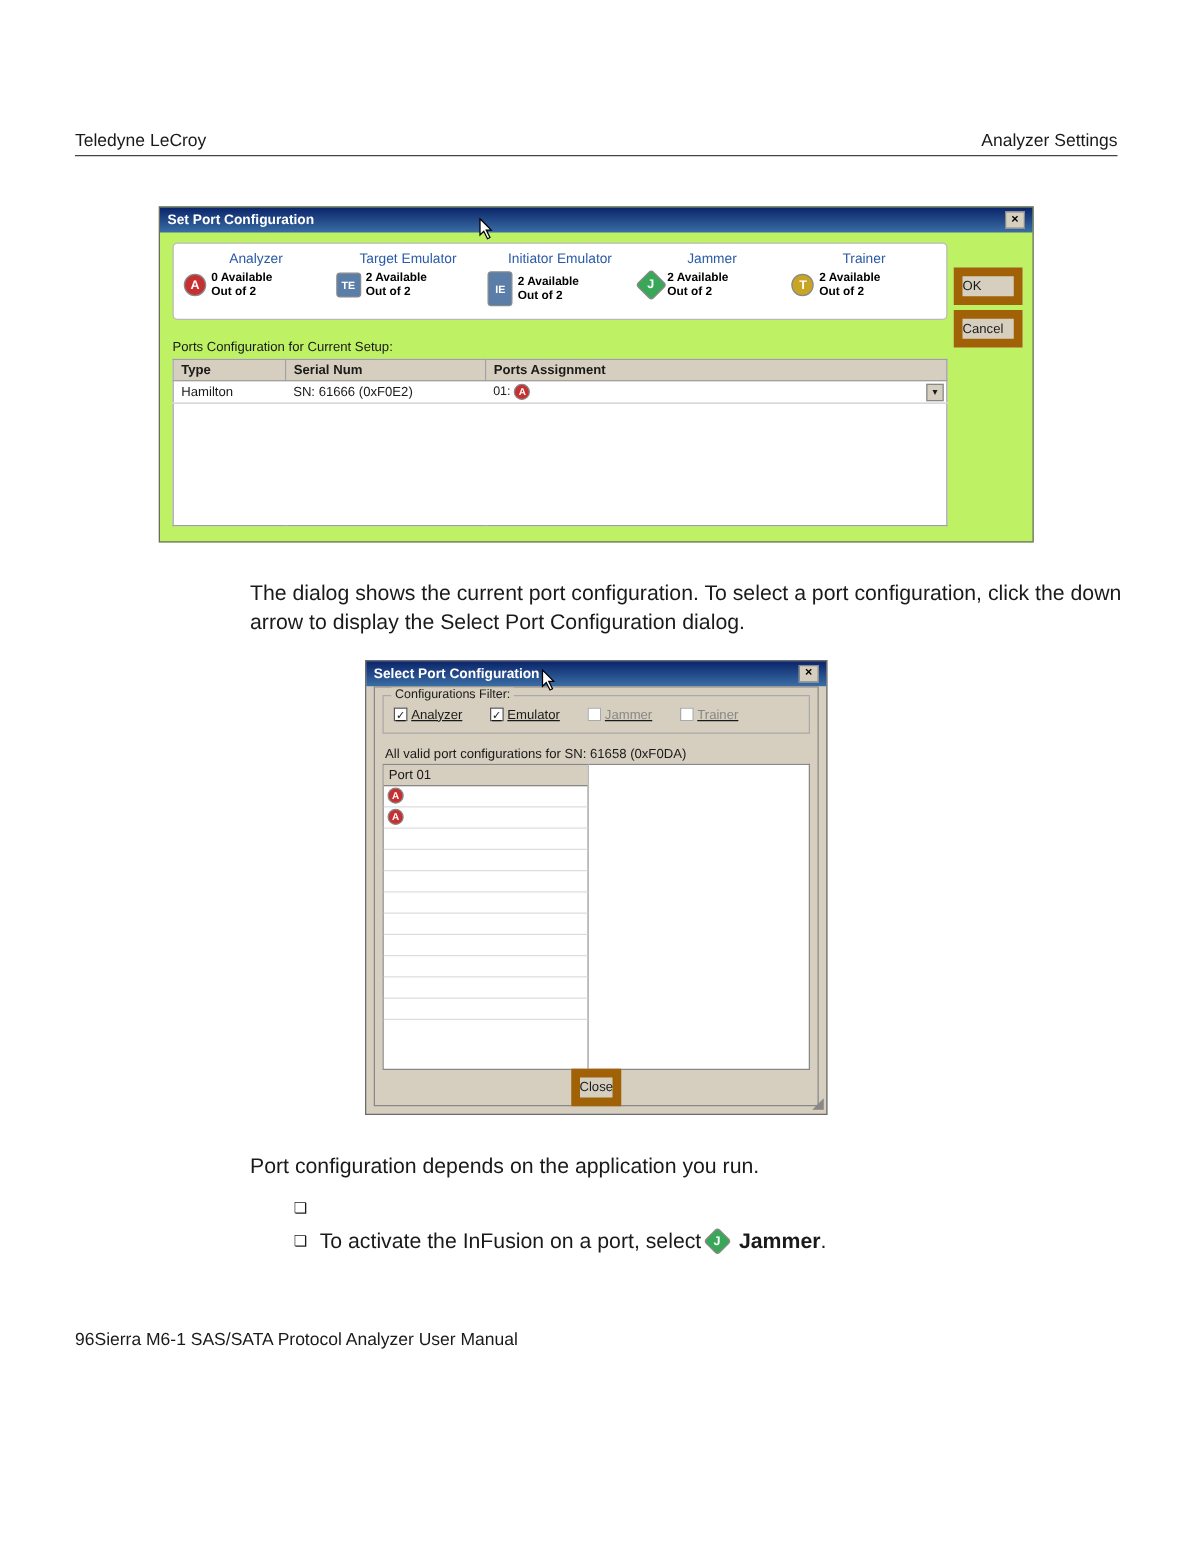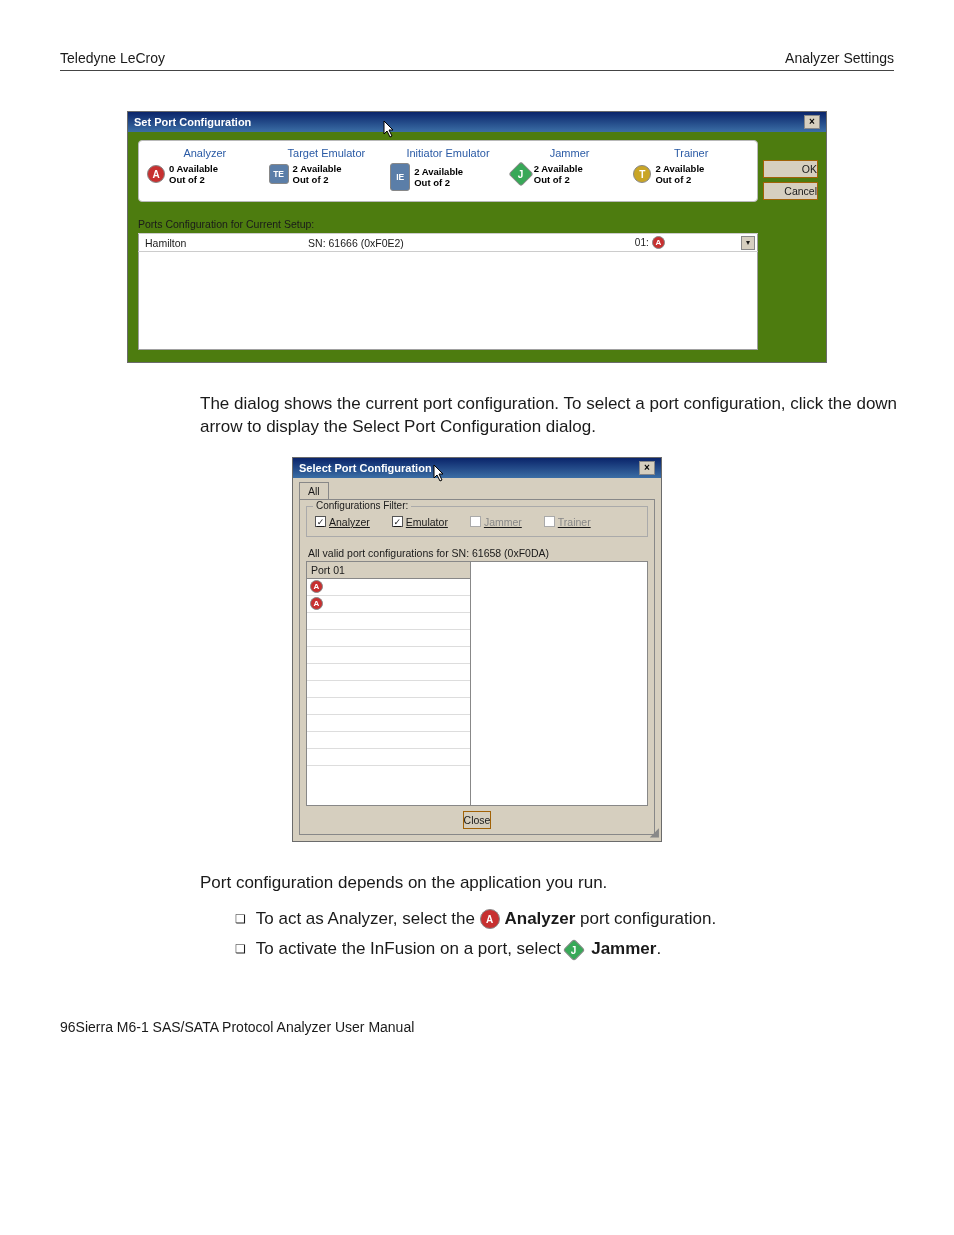--- a/index.html
+++ b/index.html
@@ -6,38 +6,39 @@
   body {
     margin: 0;
     padding: 0;
     font-family: "Segoe UI", "Myriad Pro", Arial, sans-serif;
     font-size: 15px;
     background: #fff;
     color: #1a1a1a;
     width: 954px;
   }
   .page {
-    padding: 50px 60px 40px 60px;
+    padding: 76px 60px 40px 60px;
+    margin-top: 28px;
   }
   .page-header {
     display: flex;
     justify-content: space-between;
     font-size: 14px;
     border-bottom: 1px solid #444;
     padding-bottom: 4px;
     margin-bottom: 40px;
   }
   .figure-wrap { text-align: center; margin-bottom: 30px; }
 
   
   .dlg1 {
     display: inline-block;
     width: 700px;
     border: 1px solid #6b6b6b;
-    background: #4d7c0f;
+    background: #bef264;
     font-family: Tahoma, sans-serif;
     font-size: 11px;
     text-align: left;
     position: relative;
   }
   .titlebar {
     background: linear-gradient(#0a246a, #3b6ea5);
     color: #fff;
     font-weight: bold;
     font-size: 11px;
@@ -84,22 +85,22 @@
   .badge-a { background: #c73030; }
   .badge-te { background: #5b7ea8; border-radius: 3px; width: 20px; height: 20px; font-size: 8.5px; }
   .badge-ie { background: #5b7ea8; border-radius: 3px; width: 20px; height: 28px; font-size: 8.5px; }
   .badge-j { background: #38a858; transform: rotate(45deg); border-radius: 3px; }
   .badge-j span { transform: rotate(-45deg); display: inline-block; }
   .badge-t { background: #c9a526; }
 
   .sidebtns { position: absolute; right: 8px; top: 28px; display: flex; flex-direction: column; gap: 4px; }
   .winbtn {
     width: 55px; font-size: 10.5px; padding: 2px 0;
-    background: #d6cfbf; border: 1px solid #a16207;
-    text-align: right;
+    background: #d6cfbf; border: 7px solid #a16207;
+    text-align: left;
   }
 
   .ports-label { font-size: 10.5px; margin: 16px 0 3px 0; }
   .grid1 {
     background: #fff; border: 1px solid #a0a0a0; width: 620px;
   }
   .grid1 th {
     background: #d6cfbf; border: 1px solid #a0a0a0;
     font-weight: bold; font-size: 10.5px; padding: 2px 6px;
   }
@@ -245,20 +246,25 @@
           </div>
         </div>
         <div class="sidebtns">
           <div class="winbtn">OK</div>
           <div class="winbtn">Cancel</div>
         </div>
 
         <div class="ports-label">Ports Configuration for Current Setup:</div>
         <table class="grid1">
           <tbody>
+              <tr>
+            <th style="width:90px">Type</th>
+            <th style="width:160px">Serial Num</th>
+            <th>Ports Assignment</th>
+          </tr>
           <tr>
             <td>Hamilton</td>
             <td>SN: 61666 (0xF0E2)</td>
             <td class="assign-cell">
               <span class="mini">
                     <span>01:</span>
               <span class="badge badge-a small-badge">A</span>
                   </span>
               <span class="ddl">▾</span>
             </td>
@@ -278,21 +284,20 @@
     <div class="dlg2">
       <div class="titlebar">
         <span>Select Port Configuration</span>
         <span class="xbtn">×</span>
       </div>
       <div class="cursor" style="left:140px; top:6px;">
         <svg width="14" height="18" viewBox="0 0 14 18">
             <path d="M1 1 L1 14 L4 11 L7 17 L9 16 L6 10 L10 10 Z" fill="#fff" stroke="#000" stroke-width="1"></path>
           </svg>
       </div>
-      <div class="tabbar"><span class="tab">All</span></div>
       <div class="tabpanel">
         <div class="fieldset">
           <span class="legend">Configurations Filter:</span>
           <div class="chkrow" id="chkrow">
               <span class="chk">
                 <span class="box">✓</span>
                 <span>Analyzer</span>
               </span>
               <span class="chk">
                 <span class="box">✓</span>
@@ -334,25 +339,20 @@
       </div>
       <span class="resize">◢</span>
     </div>
   </div>
 
   <p class="para" style="margin-bottom:8px">Port configuration depends on the application you run.</p>
 
   <div class="bullets">
     <div class="item">
       <span class="sq">❏</span>
-      <span>
-        <span>To act as Analyzer, select the </span>
-        <span class="badge badge-a" style="width:20px;height:20px;vertical-align:middle;">A</span>
-        <b>Analyzer</b><span> port configuration.</span>
-      </span>
     </div>
     <div class="item">
       <span class="sq">❏</span>
       <span>
         <span>To activate the InFusion on a port, select </span>
         <span class="badge badge-j" style="width:16px;height:16px;vertical-align:middle;">
             <span>J</span>
           </span>
         &nbsp;<b>Jammer</b><span>.</span>
       </span>

